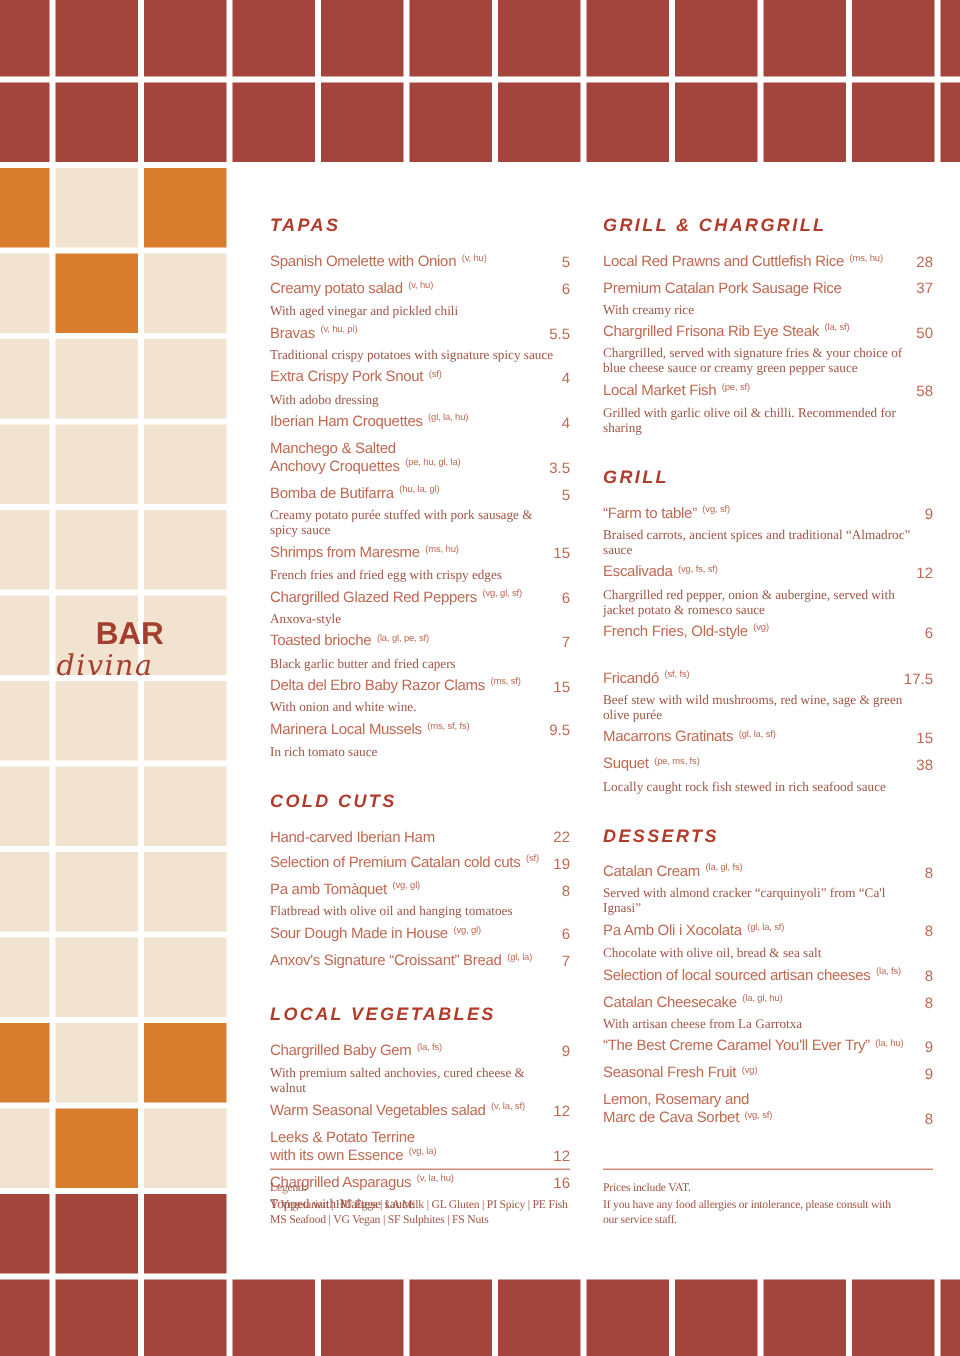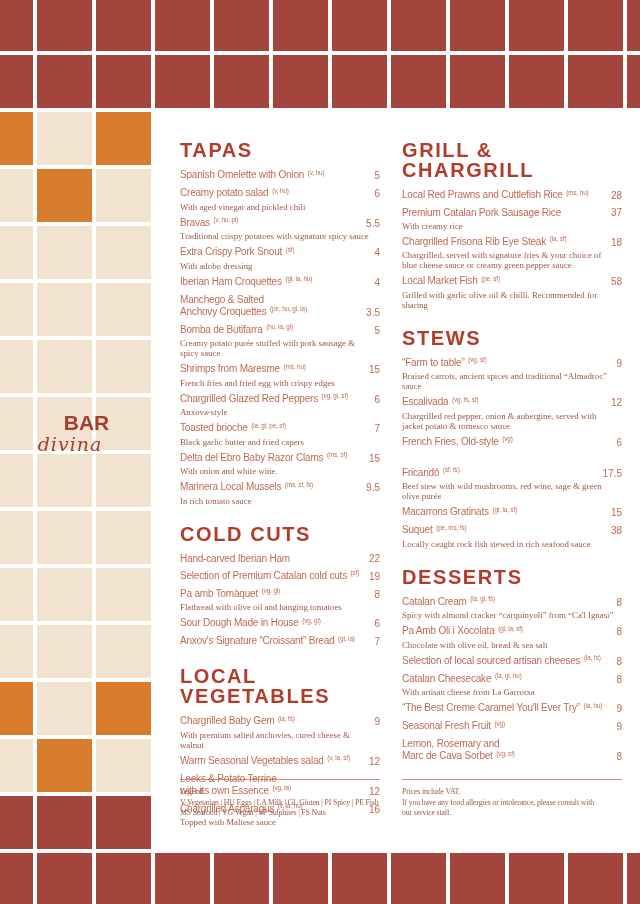--- a/index.html
+++ b/index.html
@@ -23,22 +23,22 @@
     color:var(--logo);line-height:0.95;
   }
   .logo-bar{font-weight:800;font-size:21px;letter-spacing:0px;padding-left:33px;}
   .logo-anxova{font-weight:800;font-size:22px;letter-spacing:-0.5px;margin-top:3px;}
   .logo-divina{font-family:"DejaVu Serif",serif;font-style:italic;font-size:19px;margin-top:2px;letter-spacing:1px;}
   .col{position:absolute;top:140px;}
   .col-left{left:180px;width:200px;}
   .col-right{left:402px;width:220px;}
   .section{margin-bottom:18px;}
   .heading{
-    font-weight:800;font-size:20px;line-height:20px;letter-spacing:1.6px;
-    color:var(--heading);margin:0 0 9px 0;
+    font-weight:800;font-size:12px;line-height:20px;letter-spacing:1.6px;
+    color:var(--heading);margin:0 0 9px 0;font-style:italic;
   }
   .item{margin-bottom:5px;}
   .row{display:flex;justify-content:space-between;align-items:flex-end;}
   .name{
     font-size:10px;line-height:12px;letter-spacing:-0.2px;color:var(--item);
   }
   .tags{font-size:6.3px;position:relative;top:-3.5px;margin-left:2px;letter-spacing:-0.1px;}
   .price{font-size:10px;line-height:12px;color:var(--item);padding-left:4px;}
   .desc{
     font-family:"Liberation Serif",serif;font-size:8.8px;line-height:10px;
@@ -302,34 +302,34 @@
         <div class="item">
           <div class="row">
             <div class="name">Premium Catalan Pork Sausage Rice</div>
             <div class="price">37</div>
           </div>
           <div class="desc">With creamy rice</div>
         </div>
         <div class="item">
           <div class="row">
             <div class="name">Chargrilled Frisona Rib Eye Steak<span class="tags"> (la, sf)</span></div>
-            <div class="price">18</div>
+            <div class="price">50</div>
           </div>
           <div class="desc">Chargrilled, served with signature fries &amp; your choice of blue cheese sauce or creamy green pepper sauce</div>
         </div>
         <div class="item">
           <div class="row">
             <div class="name">Local Market Fish<span class="tags"> (pe, sf)</span></div>
             <div class="price">58</div>
           </div>
           <div class="desc">Grilled with garlic olive oil &amp; chilli. Recommended for sharing</div>
         </div>
       </div>
       <div class="section">
-        <div class="heading">STEWS</div>
+        <div class="heading">GRILL</div>
         <div class="item">
           <div class="row">
             <div class="name">“Farm to table”<span class="tags"> (vg, sf)</span></div>
             <div class="price">9</div>
           </div>
           <div class="desc">Braised carrots, ancient spices and traditional “Almadroc” sauce</div>
         </div>
         <div class="item">
           <div class="row">
             <div class="name">Escalivada<span class="tags"> (vg, fs, sf)</span></div>
@@ -366,21 +366,21 @@
           <div class="desc">Locally caught rock fish stewed in rich seafood sauce</div>
         </div>
       </div>
       <div class="section">
         <div class="heading">DESSERTS</div>
         <div class="item">
           <div class="row">
             <div class="name">Catalan Cream<span class="tags"> (la, gl, fs)</span></div>
             <div class="price">8</div>
           </div>
-          <div class="desc">Spicy with almond cracker “carquinyoli” from “Ca'l Ignasi”</div>
+          <div class="desc">Served with almond cracker “carquinyoli” from “Ca'l Ignasi”</div>
         </div>
         <div class="item">
           <div class="row">
             <div class="name">Pa Amb Oli i Xocolata<span class="tags"> (gl, la, sf)</span></div>
             <div class="price">8</div>
           </div>
           <div class="desc">Chocolate with olive oil, bread &amp; sea salt</div>
         </div>
         <div class="item">
           <div class="row">

